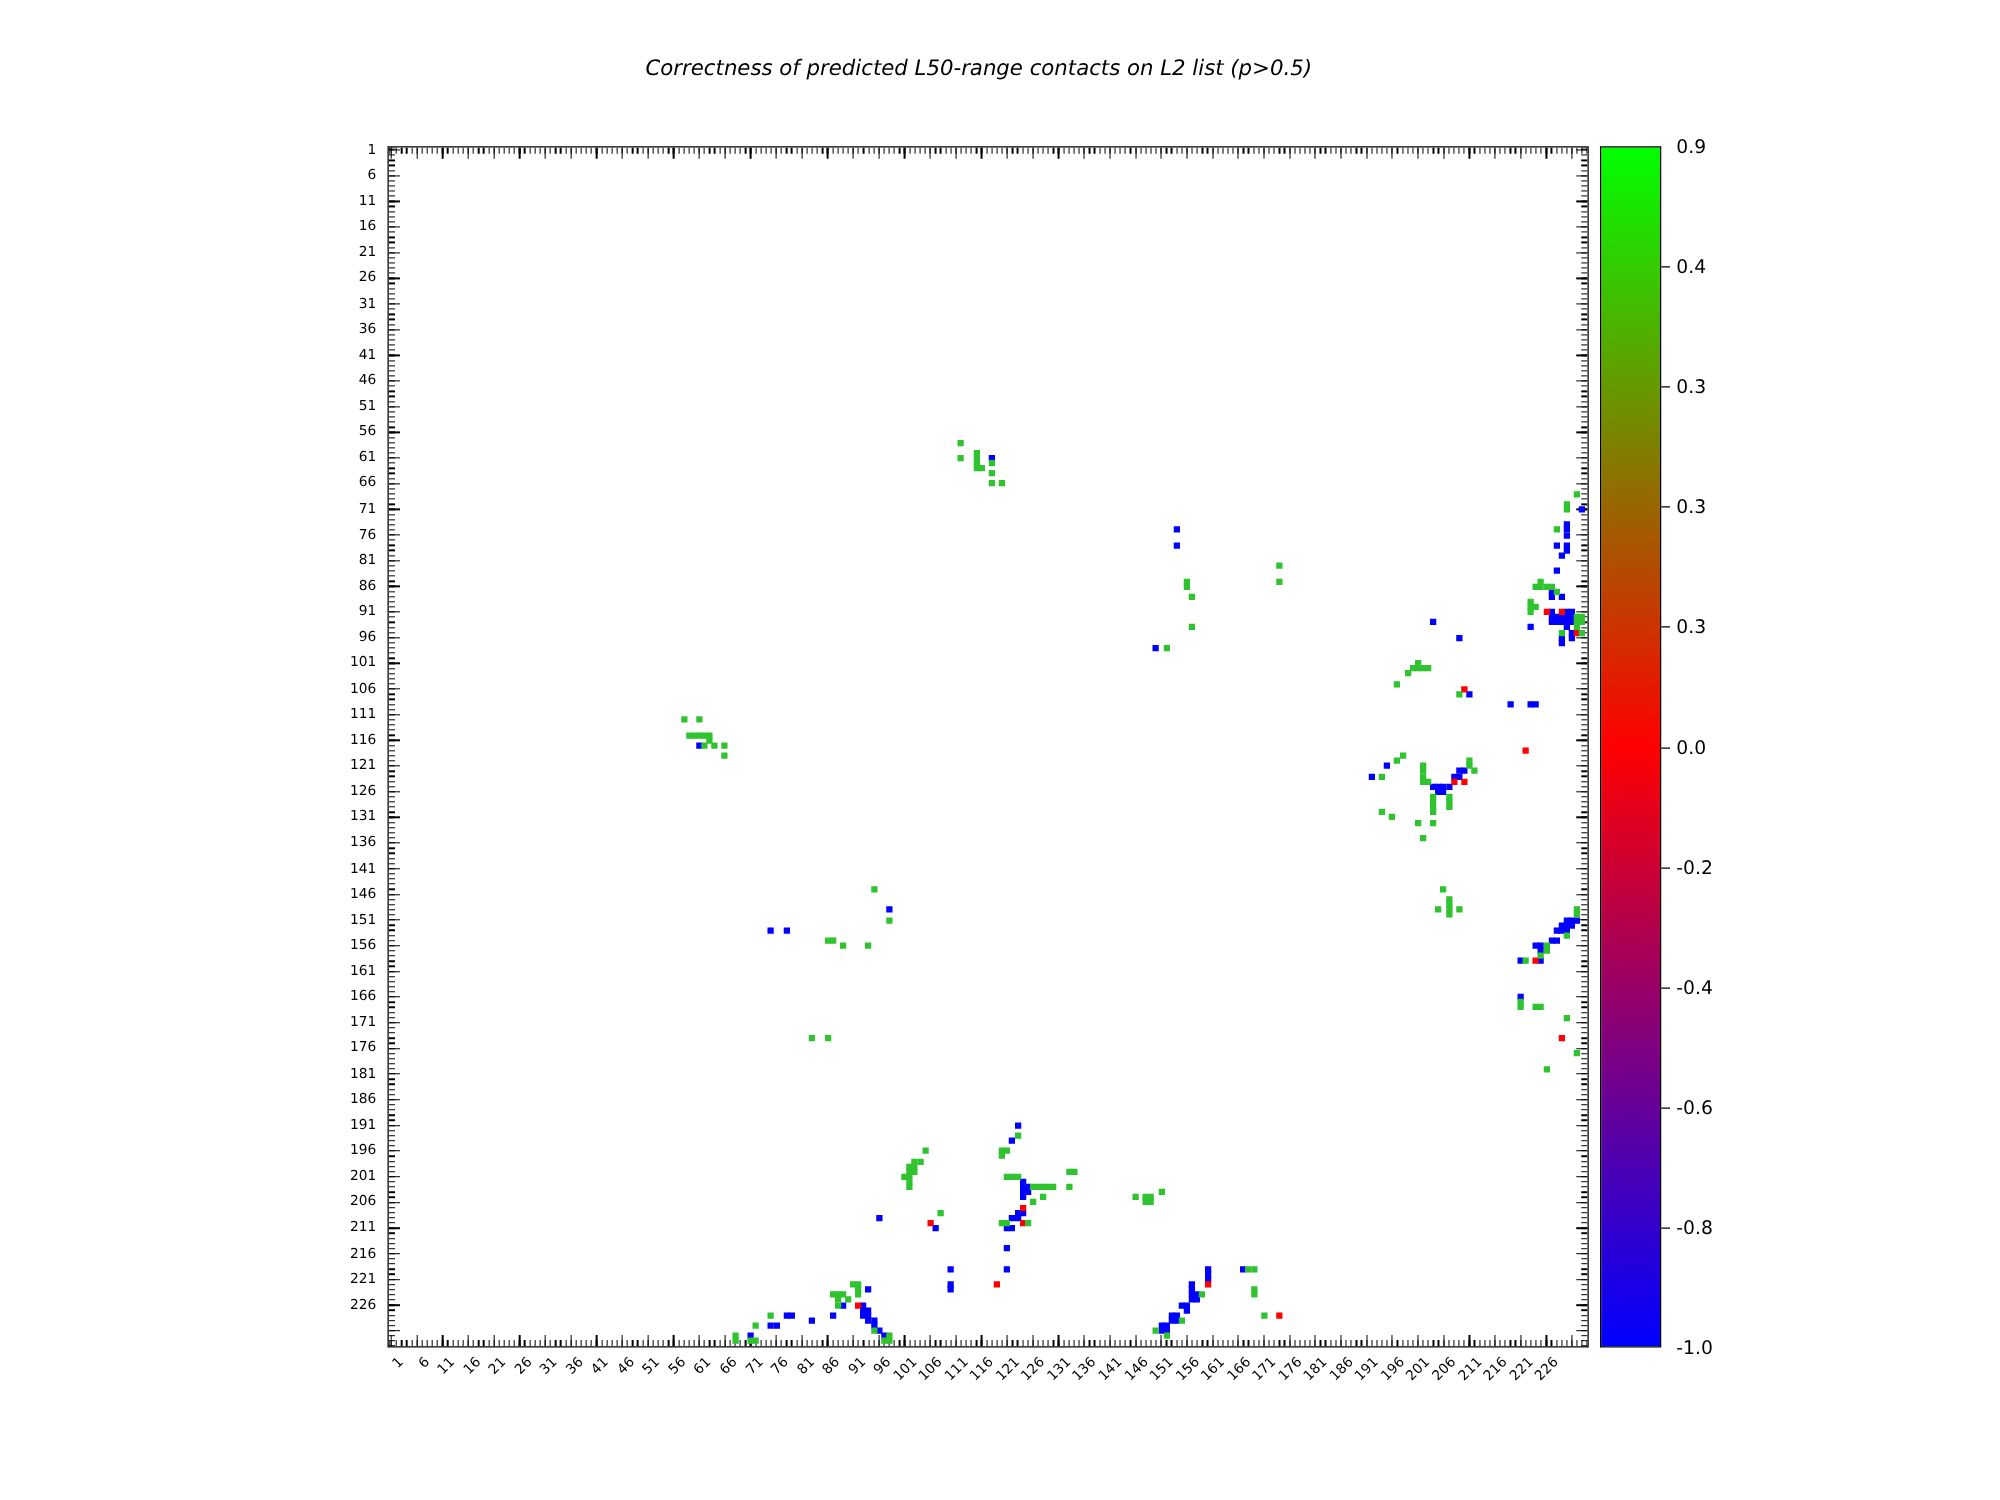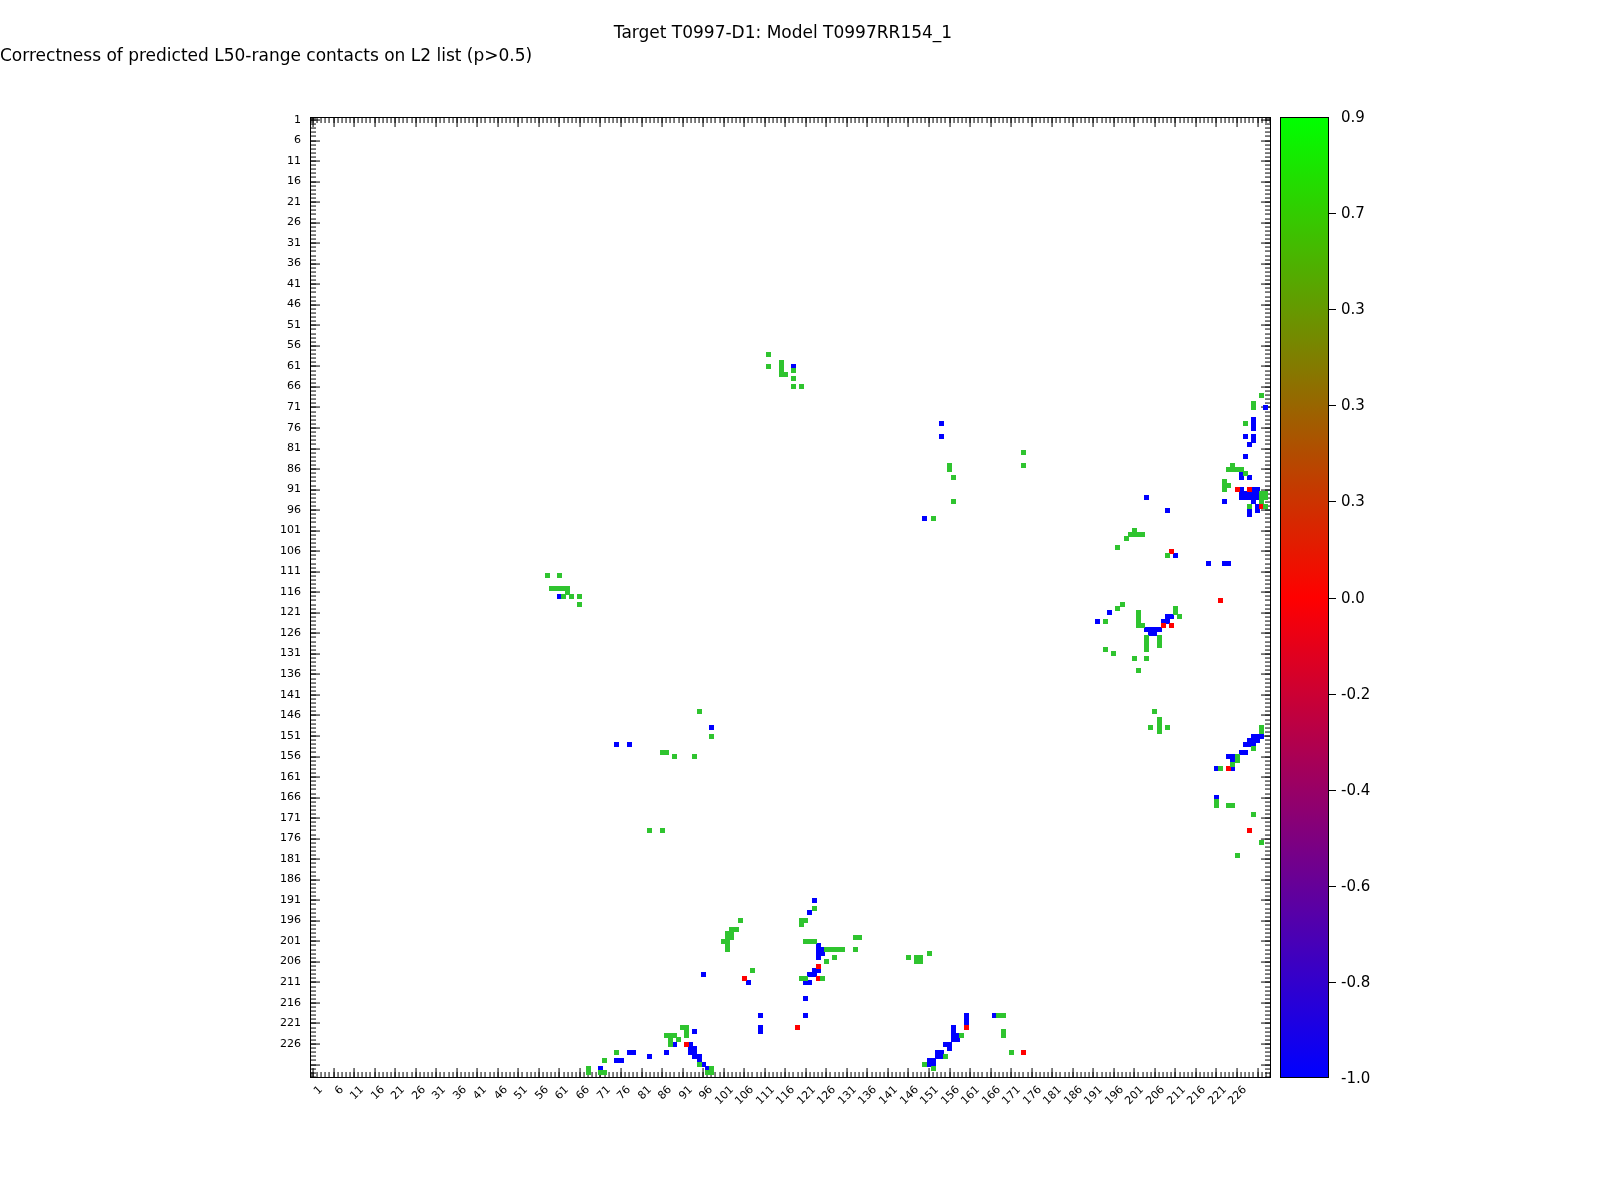--- a/index.html
+++ b/index.html
@@ -1,40 +1,39 @@
 <!DOCTYPE html>
 <html><head>
 <meta charset="utf-8">
 <style>
   html,body{margin:0;padding:0;background:#ffffff;}
   #canvas{position:relative;width:1600px;height:1200px;background:#ffffff;overflow:hidden;
           font-family:"DejaVu Sans","Liberation Sans",sans-serif;color:#000;}
   .suptitle{position:absolute;left:0;top:22px;width:1566px;text-align:center;font-size:17px;}
-  .suptitle2{position:absolute;left:0;top:45px;width:1566px;text-align:left;font-size:17px;}
+  .suptitle2{position:absolute;left:0;top:45px;width:1566px;text-align:center;font-size:17px;font-style:italic;}
   .axtitle{position:absolute;left:310px;top:92px;width:961px;text-align:center;font-size:18px;}
   #plot{position:absolute;left:310px;top:117px;width:961px;height:961px;border:1px solid #000;
         box-sizing:border-box;overflow:hidden;background:#fff;}
   .tickstrip{position:absolute;pointer-events:none;}
   .tx{left:0;right:0;height:5px;background:repeating-linear-gradient(to right,#000 0,#000 1px,transparent 1px,transparent 4.1068px);background-position-x:1.55px;}
   .txM{left:0;right:0;height:9px;background:repeating-linear-gradient(to right,#000 0,#000 1px,transparent 1px,transparent 20.534px);background-position-x:1.55px;}
   .ty{top:0;bottom:0;width:5px;background:repeating-linear-gradient(to bottom,#000 0,#000 1px,transparent 1px,transparent 4.1068px);background-position-y:1.55px;}
   .tyM{top:0;bottom:0;width:9px;background:repeating-linear-gradient(to bottom,#000 0,#000 1px,transparent 1px,transparent 20.534px);background-position-y:1.55px;}
   .p{position:absolute;width:5px;height:5px;}
   .ylab{position:absolute;left:0;width:301px;text-align:right;font-size:11px;line-height:13px;}
   .xlab{position:absolute;top:1083px;font-size:11px;line-height:13px;white-space:nowrap;
         transform:rotate(-45deg);transform-origin:100% 0%;}
   #cbar{position:absolute;left:1280px;top:117px;width:49px;height:961px;border:1px solid #000;box-sizing:border-box;}
   .cblab{position:absolute;left:1341px;font-size:15px;line-height:18px;}
   .cbtick{position:absolute;left:1329px;width:7px;height:1px;background:#000;}
 </style>
 </head>
 <body>
 
 <div id="canvas">
-  <div class="suptitle">Target T0997-D1: Model T0997RR154_1</div>
   <div class="suptitle2">Correctness of predicted L50-range contacts on L2 list (p&gt;0.5)</div>
 
   <div id="plot">
     <div class="tickstrip tx" style="top:0"></div>
     <div class="tickstrip txM" style="top:0"></div>
     <div class="tickstrip tx" style="bottom:0"></div>
     <div class="tickstrip txM" style="bottom:0"></div>
     <div class="tickstrip ty" style="left:0"></div>
     <div class="tickstrip tyM" style="left:0"></div>
     <div class="tickstrip ty" style="right:0"></div>
@@ -465,21 +464,21 @@
       <div class="xlab" style="right: 442.045px;">206</div>
       <div class="xlab" style="right: 421.511px;">211</div>
       <div class="xlab" style="right: 400.976px;">216</div>
       <div class="xlab" style="right: 380.442px;">221</div>
       <div class="xlab" style="right: 359.908px;">226</div>
     </div>
 
   <div id="cbar" style="background: linear-gradient(rgb(0, 255, 0) 0%, rgb(127, 127, 0) 25%, rgb(255, 0, 0) 50%, rgb(127, 0, 127) 75%, rgb(0, 0, 255) 100%);"></div>
   <div id="cbarlabels">
       <div class="cblab" style="top: 108px;">0.9</div>
-      <div class="cblab" style="top: 204.1px;">0.7</div>
+      <div class="cblab" style="top: 204.1px;">0.4</div>
       <div class="cbtick" style="top: 213.1px;"></div>
       <div class="cblab" style="top: 300.2px;">0.3</div>
       <div class="cbtick" style="top: 309.2px;"></div>
       <div class="cblab" style="top: 396.3px;">0.3</div>
       <div class="cbtick" style="top: 405.3px;"></div>
       <div class="cblab" style="top: 492.4px;">0.3</div>
       <div class="cbtick" style="top: 501.4px;"></div>
       <div class="cblab" style="top: 588.5px;">0.0</div>
       <div class="cbtick" style="top: 597.5px;"></div>
       <div class="cblab" style="top: 684.6px;">-0.2</div>

